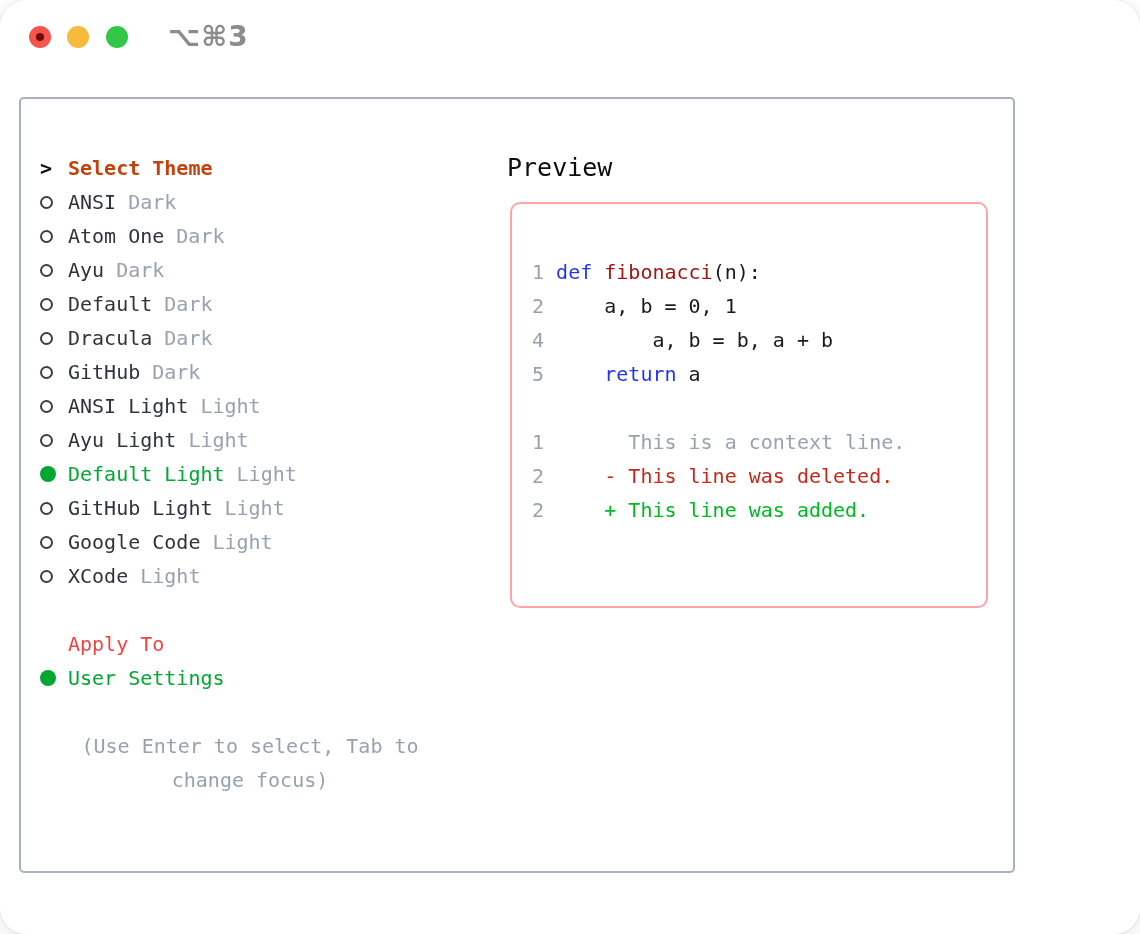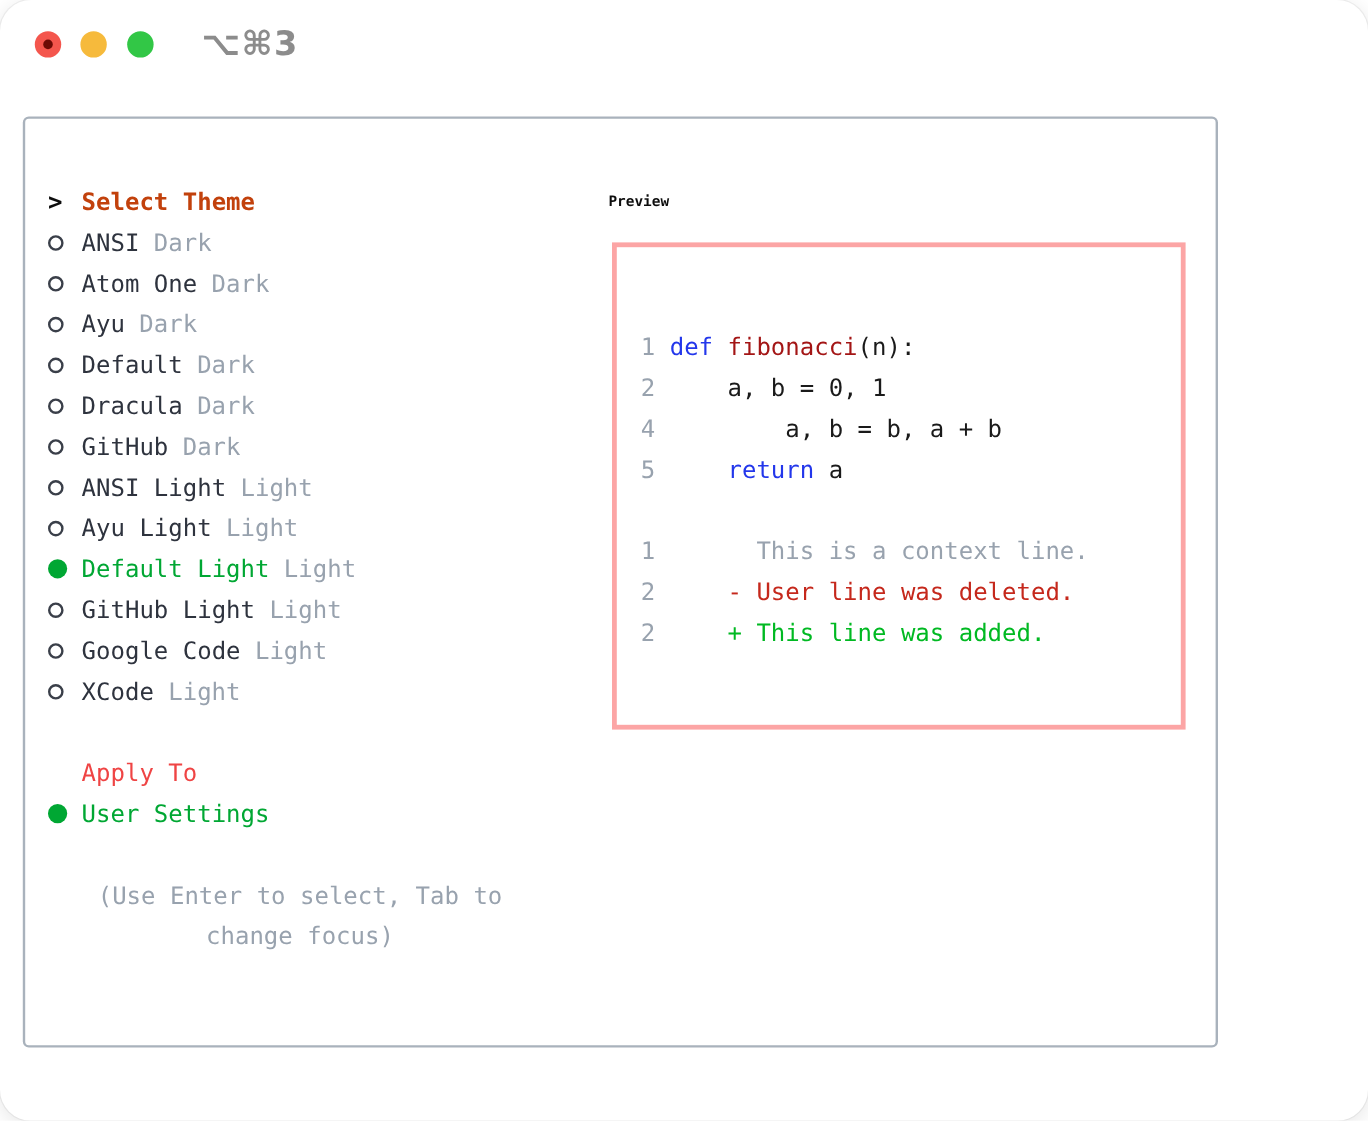--- a/index.html
+++ b/index.html
@@ -56,26 +56,26 @@
   .ring.filled{width:16px;height:16px;border:none;background:var(--accent-green);}
   .item-name{color:var(--text-dark);}
   .item-name.selected{color:var(--accent-green);}
   .variant{color:var(--muted);margin-left:12px;}
   .spacer{height:34px;}
   .section-title{color:#ef4444;padding-left:28px;text-align:right;}
   .hint{width:420px;line-height:34px;color:var(--muted);white-space:normal;text-align:center;}
   
   .preview-title{
     position:absolute;left:486px;top:52px;height:34px;line-height:34px;
-    font-size:12px;font-weight:bold;color:#0d0d0d;
+    font-size:25px;font-weight:normal;color:#0d0d0d;
   }
   .preview-box{
     position:absolute;left:489px;top:103px;width:478px;height:406px;
-    border:4px solid #fca5a5;border-radius:0;background:#fff;
-    padding:66px 0 0 20px;overflow:hidden;
+    border:2px solid #fca5a5;border-radius:10px;background:#fff;
+    padding:51px 0 0 20px;overflow:hidden;
   }
   .pline{height:34px;line-height:34px;font-size:20px;white-space:pre;color:#1a1a1a;}
   .ln{color:var(--muted);}
   .kw{color:var(--keyword-blue);}
   .fn{color:var(--function-red);}
   .ctx{color:var(--muted);}
   .del{color:var(--diff-del);}
   .add{color:var(--diff-add);}
   .blank-line{height:34px;}
 </style>
@@ -136,19 +136,19 @@
     <div class="preview-box">
       <div id="code-lines">
           <div class="pline"><span class="ln">1</span><span> </span><span class="kw">def</span><span> </span><span class="fn">fibonacci</span><span>(n):</span></div>
           <div class="pline"><span class="ln">2</span><span>     a, b = 0, 1</span></div>
           <div class="pline"><span class="ln">4</span><span>         a, b = b, a + b</span></div>
           <div class="pline"><span class="ln">5</span><span>     </span><span class="kw">return</span><span> a</span></div>
         </div>
       <div class="blank-line"></div>
       <div id="diff-lines">
           <div class="pline"><span class="ln">1</span><span class="ctx">       This is a context line.</span></div>
-          <div class="pline"><span class="ln">2</span><span class="del">     - User line was deleted.</span></div>
+          <div class="pline"><span class="ln">2</span><span class="del">     - This line was deleted.</span></div>
           <div class="pline"><span class="ln">2</span><span class="add">     + This line was added.</span></div>
         </div>
     </div>
 
   </div>
 </div>
 
 </body></html>

